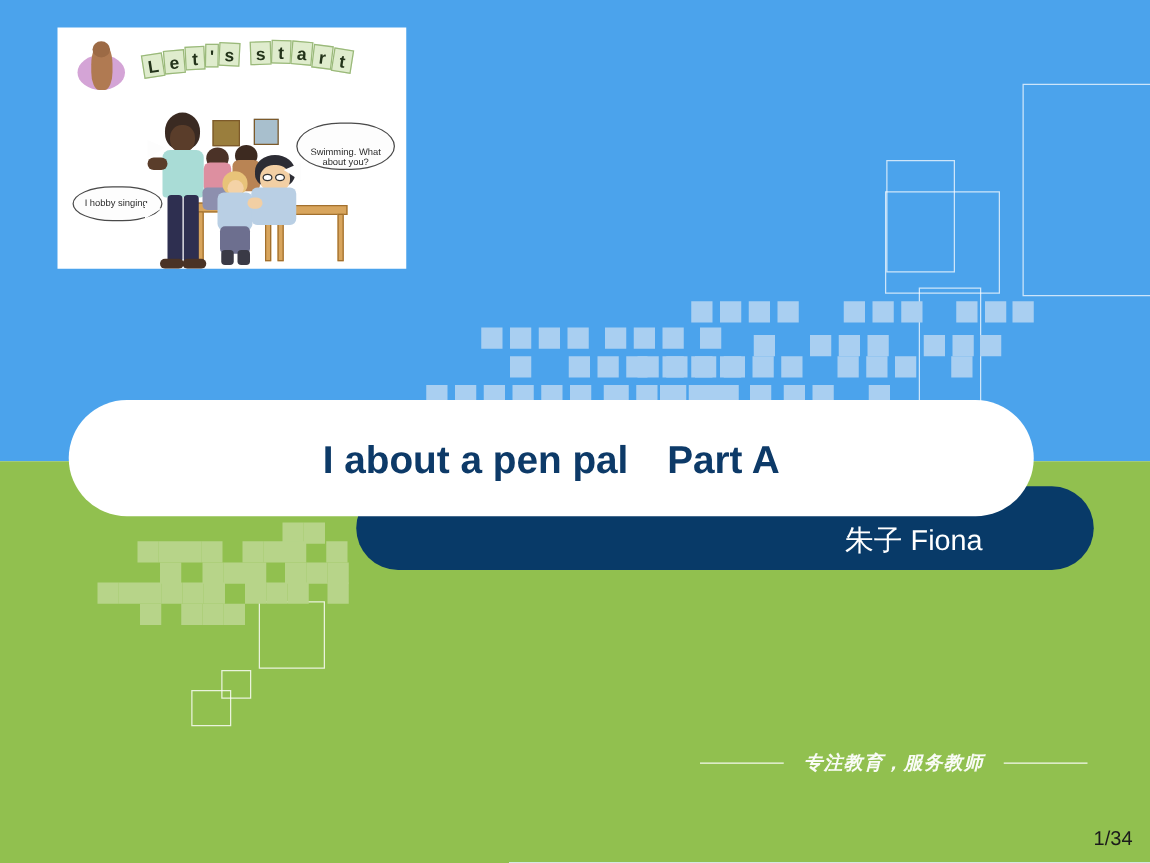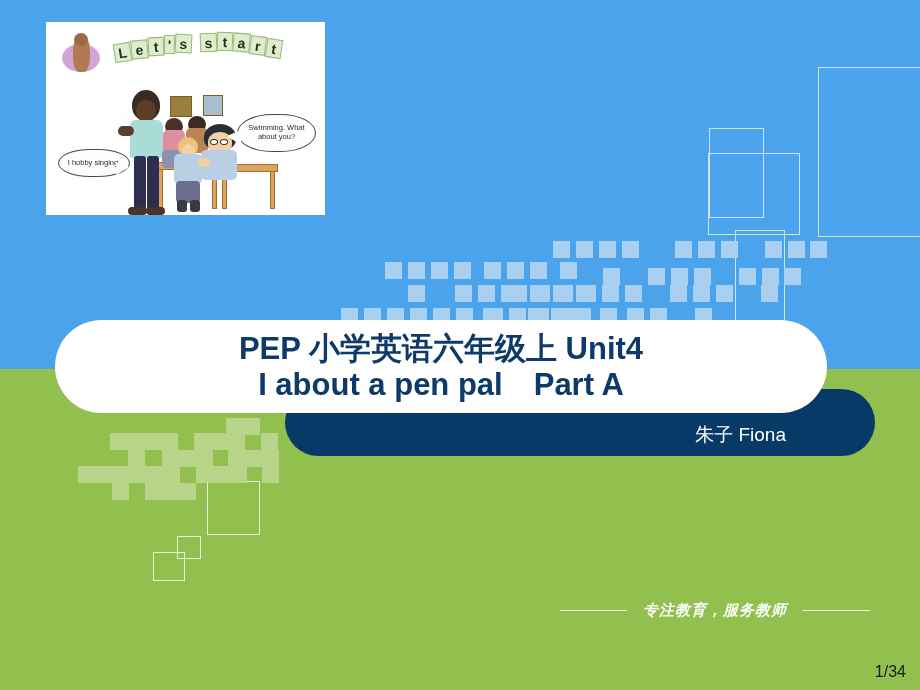--- a/index.html
+++ b/index.html
@@ -107,21 +107,21 @@
     position: absolute;
     left: 285px; top: 389px;
     width: 590px; height: 67px;
     z-index: 7;
     display: flex;
     align-items: flex-end;
     justify-content: flex-end;
     padding: 0 89px 8px 0;
     box-sizing: border-box;
     color: #ffffff;
-    font-size: 19px;
+    font-size: 23px;
     white-space: nowrap;
     pointer-events: none;
   }
 
   
   .watermark {
     position: absolute;
     left: 560px; top: 601px;
     width: 310px;
     display: flex;
@@ -365,39 +365,38 @@
         <div style="position:absolute;left:158px;top:102px;width:32px;height:26px;background:#2c2c34;border-radius:50% 50% 40% 40%;"></div>
         <div style="position:absolute;left:162px;top:110px;width:24px;height:22px;background:#f2cfa4;border-radius:46%;"></div>
         <div style="position:absolute;left:164px;top:117px;width:8px;height:6px;background:#ffffff;border:1px solid #333;border-radius:50%;box-sizing:border-box;"></div>
         <div style="position:absolute;left:174px;top:117px;width:8px;height:6px;background:#ffffff;border:1px solid #333;border-radius:50%;box-sizing:border-box;"></div>
         <div style="position:absolute;left:155px;top:128px;width:36px;height:30px;background:#b9cfe4;border-radius:5px;"></div>
         <div style="position:absolute;left:152px;top:136px;width:12px;height:9px;background:#f2cfa4;border-radius:5px;"></div>
       </div>
 
       <div style="position:absolute;left:72px;top:90px;width:0;height:0;border-left:14px solid #fdfdfd;border-top:6px solid transparent;border-bottom:9px solid transparent;"></div>
 
-      <div class="bubble" style="left:191px;top:92px;width:77px;height:36px;">
+      <div class="bubble" style="left:191px;top:76px;width:77px;height:36px;align-items:flex-end;">
         <span>Swimming. What about you?</span>
       </div>
       <div style="position:absolute;left:181px;top:108px;width:0;height:0;border-right:14px solid #fdfdfd;border-top:6px solid transparent;border-bottom:9px solid transparent;"></div>
 
       <div class="bubble" style="left:12px;top:127px;width:70px;height:26px;">
         <span>I hobby singing.</span>
       </div>
       <div style="position:absolute;left:70px;top:140px;width:0;height:0;border-left:13px solid #fdfdfd;border-top:5px solid transparent;border-bottom:8px solid transparent;"></div>
 
     </div>
   </div>
 
   <div class="author-banner"></div>
 
   <div class="title-plate"></div>
 
   <div class="title-text">
-    <div class="title-line1">PEP 小学英语六年级上 Unit4</div>
     <div class="title-line2">I about a pen pal　Part A</div>
   </div>
 
   <div class="author-text">
     <span>朱子 Fiona</span>
   </div>
 
   <div class="watermark">
     <span class="wm-rule"></span>
     <span class="wm-text">专注教育，服务教师</span>

